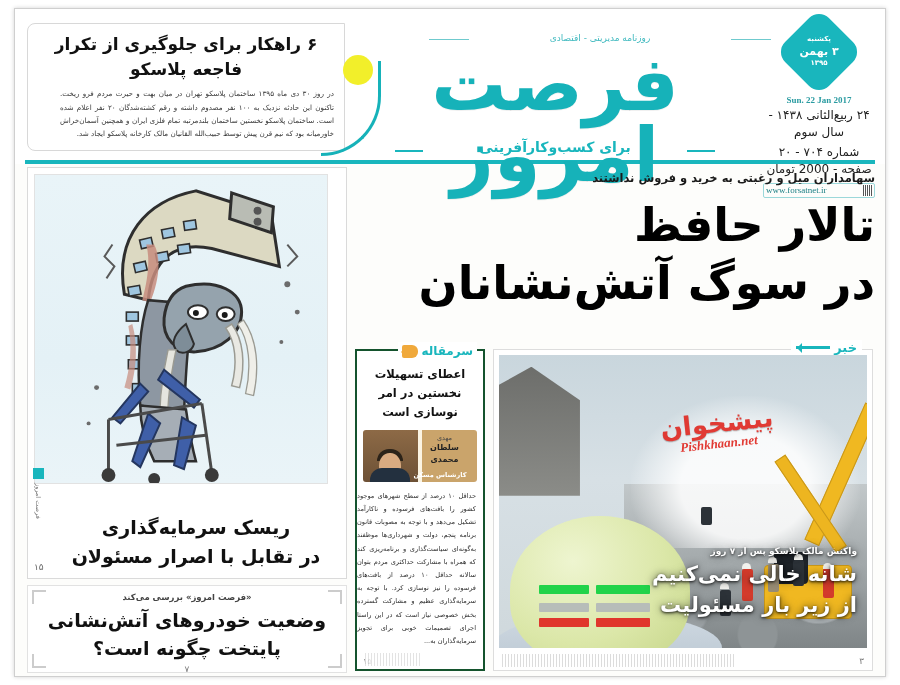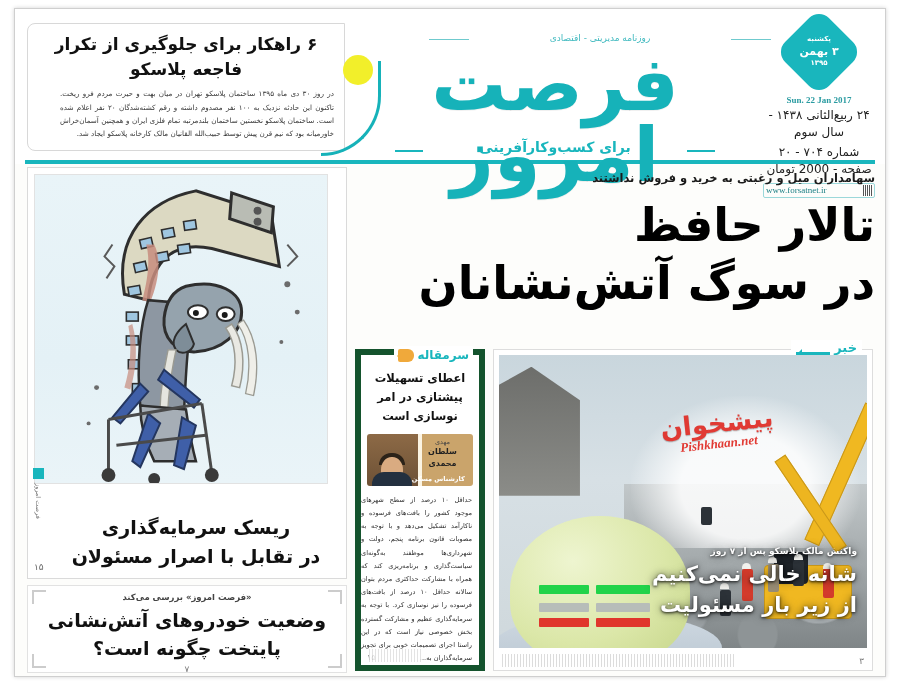--- a/index.html
+++ b/index.html
@@ -198,21 +198,21 @@
   .bl-page { font-size: 9px; color: #777; margin-top: 2px; }
   .corner { position: absolute; width: 14px; height: 14px; border-color: #cfcfcf; }
   .corner.tl { left: 4px; top: 4px; border-left: 2px solid #ccc; border-top: 2px solid #ccc; }
   .corner.tr { right: 4px; top: 4px; border-right: 2px solid #ccc; border-top: 2px solid #ccc; }
   .corner.bl { left: 4px; bottom: 4px; border-left: 2px solid #ccc; border-bottom: 2px solid #ccc; }
   .corner.br { right: 4px; bottom: 4px; border-right: 2px solid #ccc; border-bottom: 2px solid #ccc; }
 
   
   .edit-col {
     position: absolute; left: 340px; top: 340px; width: 130px; height: 322px;
-    border: 6px solid #14532d; background: #fff; direction: rtl;
+    border: 2px solid #14532d; background: #fff; direction: rtl;
   }
   .edit-tab {
     position: absolute; right: 6px; top: -9px; height: 18px;
     display: flex; align-items: center; gap: 3px;
     background: #fff; padding: 0 4px;
   }
   .edit-tab .lbl { font-size: 12px; font-weight: 700; color: #19b6bd; }
   .edit-tab .pen {
     width: 16px; height: 13px; background: #f0a93b;
     border-radius: 2px 6px 6px 2px;
@@ -270,21 +270,21 @@
     position: absolute; left: 6px; bottom: 3px; font-size: 8px; color: #777;
   }
 
   
   .news {
     position: absolute; left: 478px; top: 340px; right: 12px; height: 322px;
     border: 1px solid #ddd; background: #fff;
   }
   .news-tab {
     position: absolute; right: 10px; top: -10px;
-    display: flex; align-items: flex-end; gap: 4px;
+    display: flex; align-items: center; gap: 4px;
     background: #fff; padding: 0 5px; direction: rtl;
   }
   .news-tab .lbl { font-size: 13px; font-weight: 700; color: #19b6bd; }
   .news-tab .arrow {
     width: 34px; height: 3px; background: #19b6bd; position: relative;
   }
   .news-tab .arrow::after {
     content: ""; position: absolute; left: -4px; top: -3px;
     border: 5px solid transparent; border-right-color: #19b6bd;
   }
@@ -545,21 +545,21 @@
         <div>پایتخت چگونه است؟</div>
       </div>
       <div class="bl-page">۷</div>
     </div>
 
     <div class="edit-col">
       <div class="edit-tab">
         <span class="lbl">سرمقاله</span>
         <span class="pen"></span>
       </div>
-      <div class="edit-title">اعطای تسهیلات پیشتازی در امر نوسازی است</div>
+      <div class="edit-title">اعطای تسهیلات نخستین در امر نوسازی است</div>
 
       <div class="edit-author">
         <div class="edit-photo">
           <span class="hair"></span>
           <span class="face"></span>
           <span class="body"></span>
         </div>
         <div class="edit-anames">
           <div class="small">مهدی</div>
           <div class="nm">سلطان محمدی</div>

